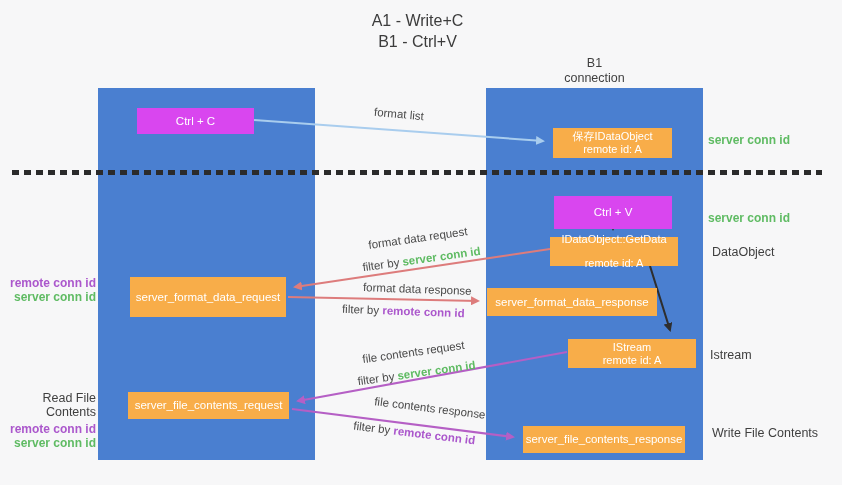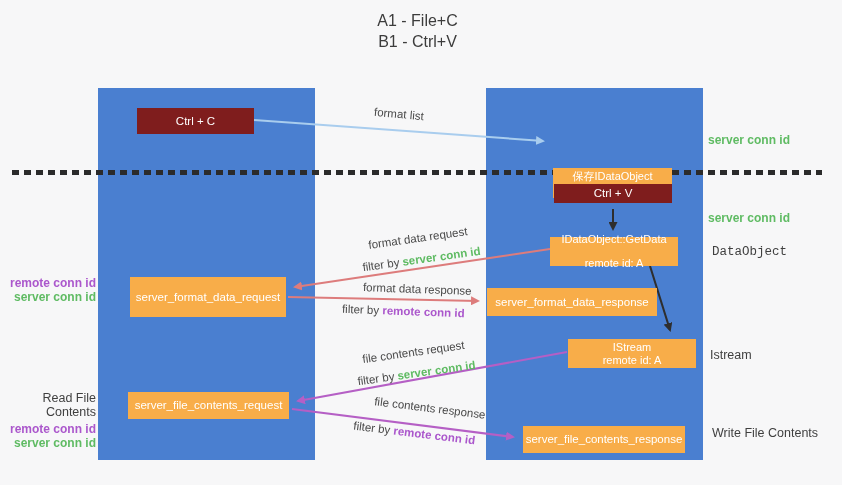--- a/index.html
+++ b/index.html
@@ -25,25 +25,25 @@
   #laneB{left:486px;}
   
   #divider{position:absolute;left:12px;top:170px;width:810px;height:5px;z-index:2;
     background:repeating-linear-gradient(to right,#2b2b2b 0 7px,transparent 7px 12px);}
   
   #arrows{position:absolute;left:0;top:0;z-index:2;pointer-events:none;}
   
   .node{position:absolute;z-index:3;color:#fff;text-align:center;
     display:flex;flex-direction:column;justify-content:center;
     font-size:11.5px;line-height:13px;}
-  .node.green{background:#7f1d1d;}
+  .node.green{background:#d946ef;}
   .node.orange{background:#f8ad49;}
   #n-ctrlc{left:137px;top:108px;width:117px;height:26px;}
-  #n-save{left:553px;top:128px;width:119px;height:30px;font-size:11px;margin-top:40px;}
-  #n-ctrlv{left:554px;top:184px;width:118px;height:19px;}
+  #n-save{left:553px;top:128px;width:119px;height:30px;font-size:11px;}
+  #n-ctrlv{left:554px;top:196px;width:118px;height:33px;}
   #n-getdata{left:550px;top:237px;width:128px;height:29px;font-size:11px;gap:11px;}
   #n-freq{left:130px;top:277px;width:156px;height:40px;}
   #n-fresp{left:487px;top:288px;width:170px;height:28px;}
   #n-istream{left:568px;top:339px;width:128px;height:29px;font-size:11px;}
   #n-fcreq{left:128px;top:392px;width:161px;height:27px;}
   #n-fcresp{left:523px;top:426px;width:162px;height:27px;}
   
   .flabel{position:absolute;z-index:3;font-size:11.5px;color:#4a4a4a;white-space:nowrap;}
   .flabel .g{color:#5fbb63;font-weight:bold;}
   .flabel .p{color:#ab57cc;font-weight:bold;}
@@ -54,42 +54,46 @@
   #fl-fdresp2{left:342px;top:305px;transform:rotate(2deg);}
   #fl-fcr1{left:362px;top:346px;transform:rotate(-8deg);}
   #fl-fcr2{left:357px;top:367px;transform:rotate(-8deg);}
   #fl-fcresp1{left:374px;top:402px;transform:rotate(7deg);}
   #fl-fcresp2{left:353px;top:427px;transform:rotate(7deg);}
   
   .side{position:absolute;z-index:3;font-size:12.5px;color:#3f3f3f;white-space:nowrap;}
   .side.green{color:#5fbb63;font-weight:bold;font-size:12px;}
   #sl-server1{left:708px;top:133px;}
   #sl-server2{left:708px;top:211px;}
-  #sl-dataobject{left:712px;top:245px;font-family:Liberation Mono, monospace;}
+  #sl-dataobject{left:712px;top:245px;}
   #sl-istream{left:710px;top:348px;}
   #sl-write{left:712px;top:426px;}
   #lg1{position:absolute;left:4px;top:277px;width:92px;text-align:right;z-index:3;
     font-size:12px;font-weight:bold;line-height:13.5px;}
   #lg1 .l1{color:#ab57cc;}
   #lg1 .l2{color:#5fbb63;}
   #lg2{position:absolute;left:0px;top:391px;width:96px;text-align:right;z-index:3;line-height:14px;}
   #lg2 .t{font-size:12.5px;color:#3f3f3f;}
   #lg2 .l1{font-size:12px;font-weight:bold;color:#ab57cc;margin-top:3px;}
   #lg2 .l2{font-size:12px;font-weight:bold;color:#5fbb63;}
 </style>
 </head>
 <body>
 
 <div id="canvas">
 
   <div id="title">
-    <div>A1 - File+C</div>
+    <div>A1 - Write+C</div>
     <div>B1 - Ctrl+V</div>
   </div>
 
+  <div class="col-header" id="headerB">
+    <div>B1</div>
+    <div>connection</div>
+  </div>
 
   <div class="lane" id="laneA"></div>
   <div class="lane" id="laneB"></div>
 
   <div id="divider"></div>
 
   <svg id="arrows" width="842" height="485" viewBox="0 0 842 485">
     <defs>
       <marker id="mBlue" markerWidth="9" markerHeight="9" refX="7" refY="4.5" orient="auto" markerUnits="userSpaceOnUse">
         <path d="M0,0 L9,4.5 L0,9 Z" fill="#a9cdee"></path>

